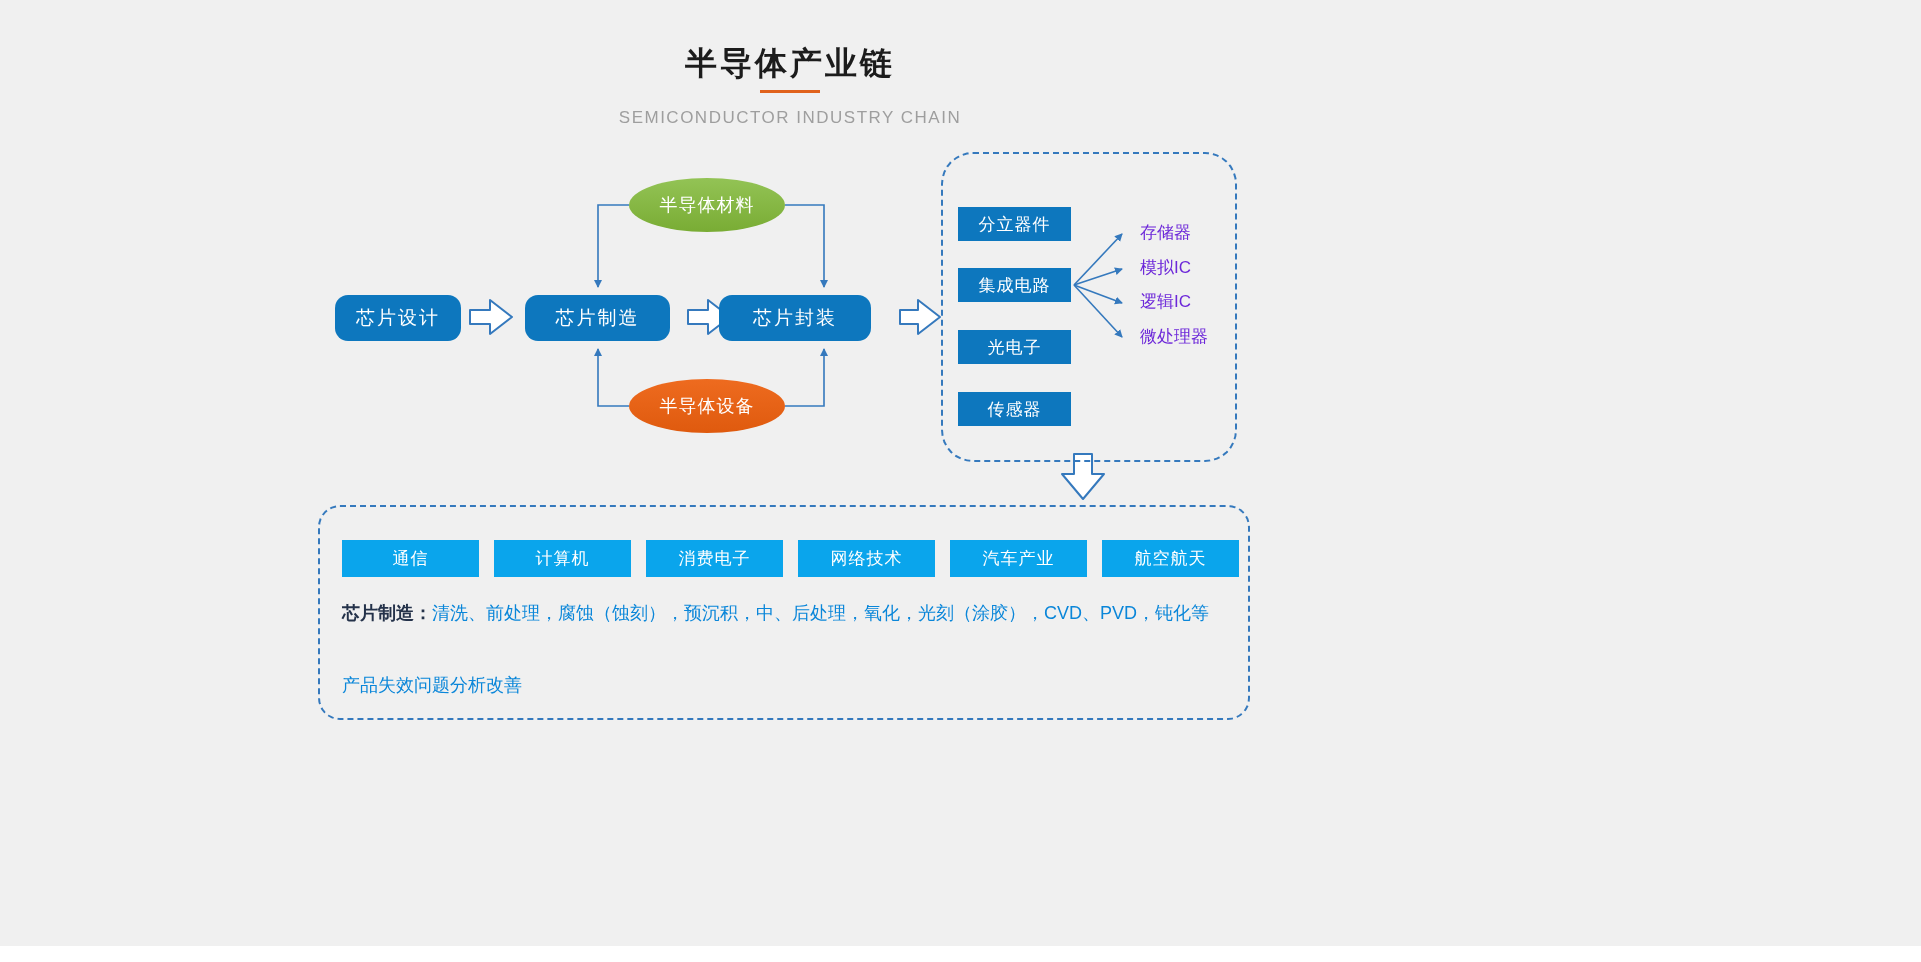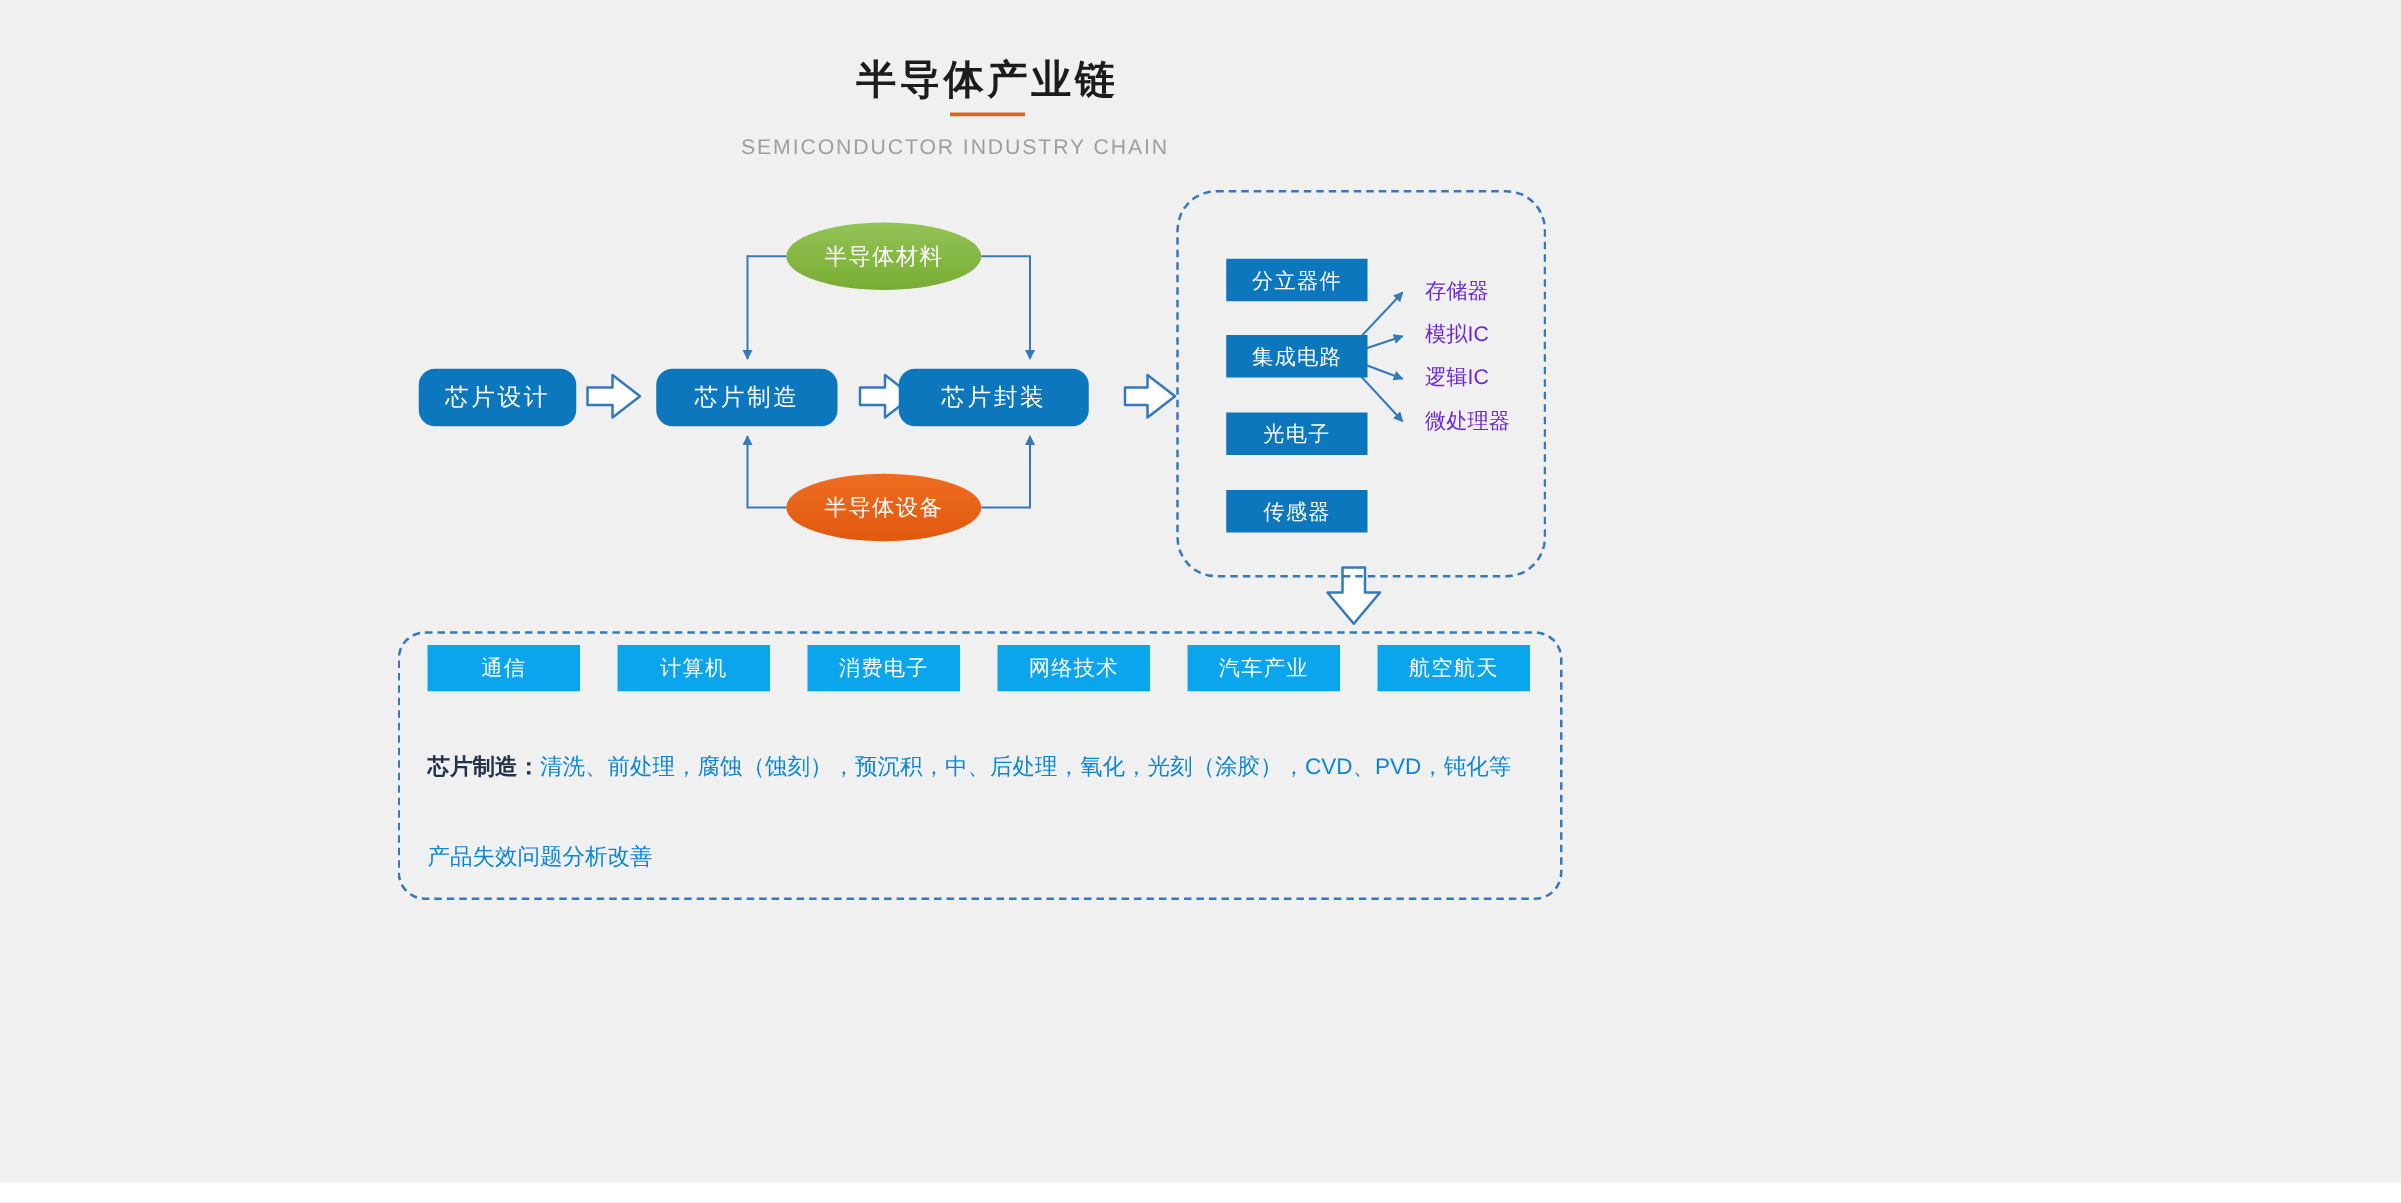--- a/index.html
+++ b/index.html
@@ -5,36 +5,36 @@
   * { margin:0; padding:0; box-sizing:border-box; }
   html,body { background:#e8e8e8; }
   body { font-family:"Liberation Sans","DejaVu Sans",sans-serif; }
 
   .canvas{ position:relative; width:1921px; height:962px; background:#f0f0f0; overflow:hidden; }
   .abs{ position:absolute; }
   .cx{ transform:translateX(-50%); }
 
   .title{ left:790px; top:42px; font-size:32px; font-weight:bold; color:#1c1c1c; letter-spacing:3px; white-space:nowrap; }
   .title-underline{ left:790px; top:90px; width:60px; height:3px; background:#e0621c; }
-  .subtitle{ left:764px; top:108px; font-size:17px; color:#9e9e9e; letter-spacing:1.5px; white-space:nowrap; }
+  .subtitle{ left:790px; top:108px; font-size:17px; color:#9e9e9e; letter-spacing:1.5px; white-space:nowrap; }
 
   .fbox{ background:#0d77be; color:#fff; display:flex; align-items:center; justify-content:center;
          font-size:19px; letter-spacing:2px;border-radius:13px; }
   .ellipse{ width:156px; height:54px; border-radius:50%; color:#fff; display:flex; align-items:center;
             justify-content:center; font-size:18px; letter-spacing:1px; }
   .ellipse.green{ background:linear-gradient(180deg,#93c355,#79ac34); }
   .ellipse.orange{ background:linear-gradient(180deg,#ee6b1f,#df5a0e); }
 
   .dashed-box{ border:2px dashed #3579bd; }
 
   .pbox{ left:958px; width:113px; height:34px; background:#0d77be; color:#fff; display:flex;
-         align-items:center; justify-content:center; font-size:17px; letter-spacing:1px;margin-left:23px; }
+         align-items:center; justify-content:center; font-size:17px; letter-spacing:1px; }
   .ic-label{ left:1140px; font-size:17px; color:#6d28d9; line-height:22px; white-space:nowrap; }
 
-  .app{ top:516px; width:122px; height:37px; background:#0aa5ec; color:#fff; display:flex;
+  .app{ top:540px; width:137px; height:37px; background:#0aa5ec; color:#fff; display:flex;
         align-items:center; justify-content:center; font-size:17px; letter-spacing:1px; }
 
   .note{ left:342px; font-size:18px; color:#0a86d9; white-space:nowrap; line-height:26px; }
   .note .note-label{ color:#24324a; font-weight:bold; }
 
   .svg-overlay{ position:absolute; left:0; top:0; pointer-events:none; }
   .bottom-strip{ left:0; bottom:0; width:100%; height:16px; background:#ffffff; }
 </style>
 </head>
 <body>

